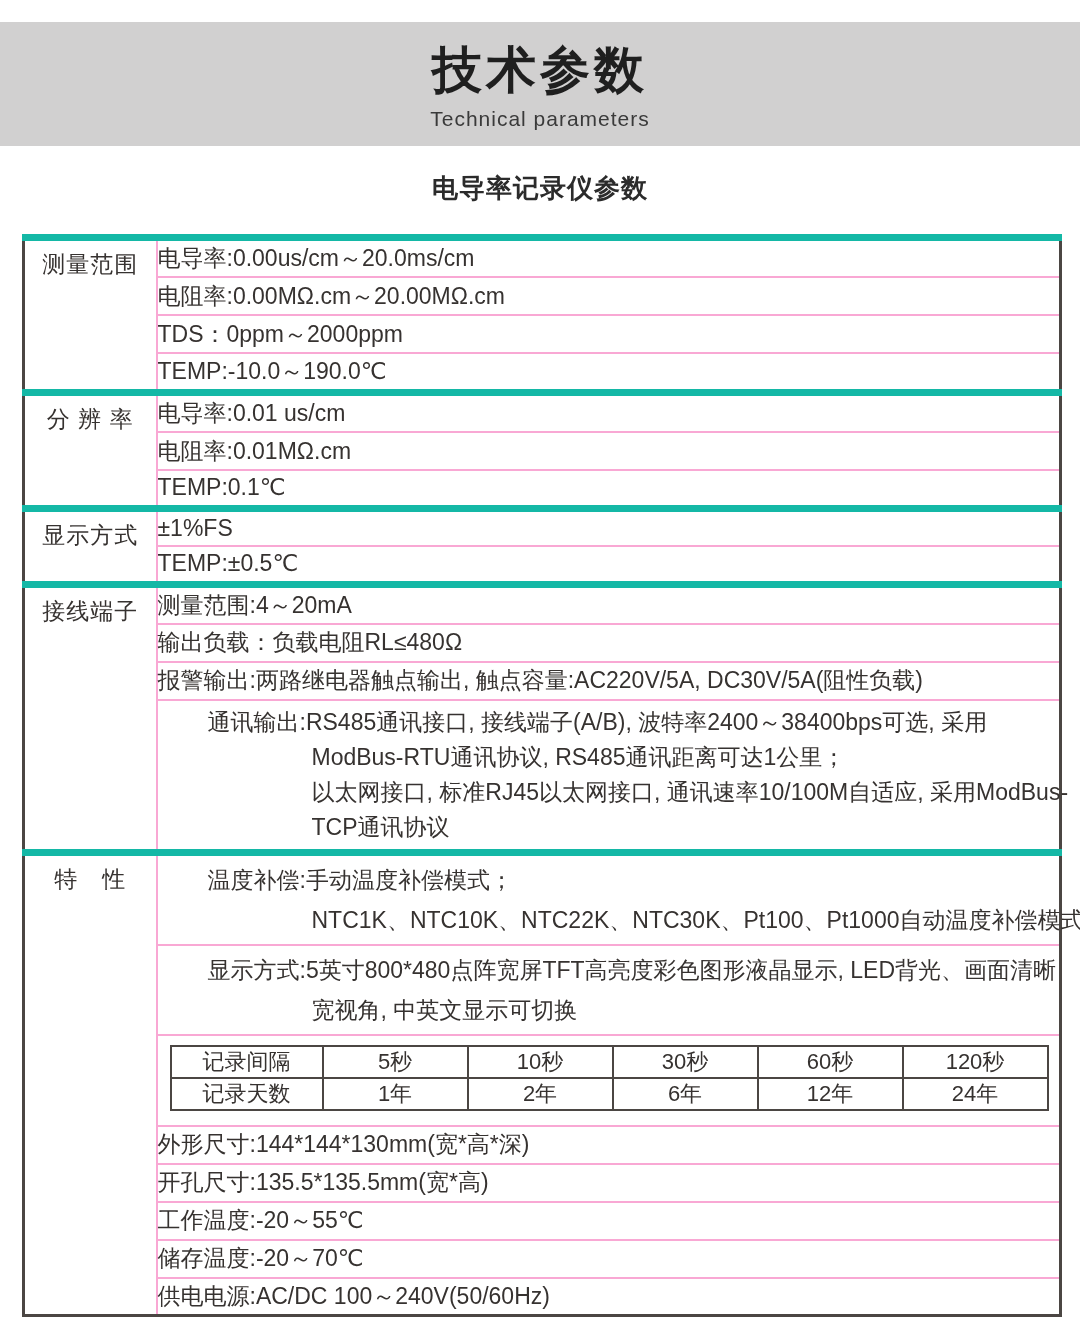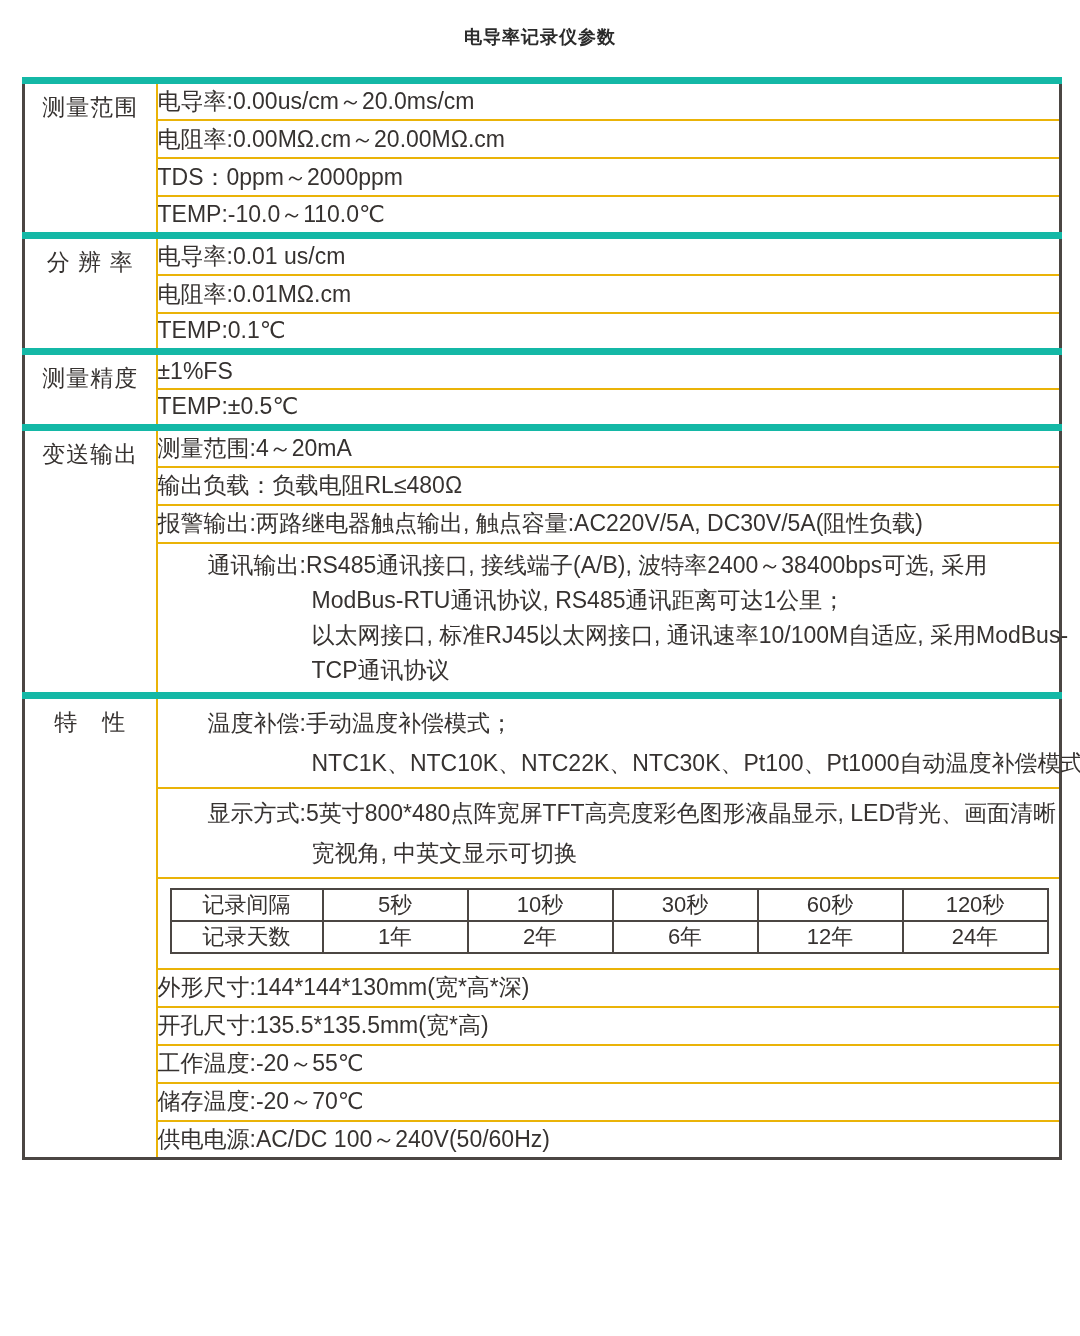--- a/index.html
+++ b/index.html
@@ -31,36 +31,36 @@
     margin-top: 3px;
     font-size: 21px;
     letter-spacing: 1px;
     color: #3a3a3a;
   }
 
   
   .product-title {
     margin: 25px 0 0 0;
     text-align: center;
-    font-size: 18px;
+    font-size: 26px;
     font-weight: bold;
     color: #2b2b2b;
     letter-spacing: 1px;
   }
 
   
   table.spec {
     border-collapse: collapse;
     table-layout: fixed;
     width: 1040px;
     margin: 28px 18px 0 22px;
     border: 3px solid #4b4643;
   }
   table.spec td {
-    border: 2px solid #eab308;
+    border: 2px solid #f9a8d4;
     font-size: 23px;
     color: #363230;
   }
   table.spec tr.sec td { border-top: 7px solid #14b8a6; }
   td.label {
     width: 133px;
     text-align: center;
     vertical-align: top;
     padding-top: 8px;
     font-size: 24px;
@@ -92,61 +92,65 @@
     padding: 0 4px;
   }
   table.rec col.c0 { width: 152px; }
   table.rec col.cn { width: 145px; }
 </style>
 </head>
 <body>
 
 <div class="page">
 
+  <header class="banner">
+    <h1>技术参数</h1>
+    <div class="sub">Technical parameters</div>
+  </header>
 
   <h2 class="product-title">电导率记录仪参数</h2>
 
   <table class="spec">
     <tbody>
 
       <tr class="sec">
         <td class="label" rowspan="4">测量范围</td>
         <td class="value">电导率:0.00us/cm～20.0ms/cm</td>
       </tr>
       <tr>
         <td class="value">电阻率:0.00MΩ.cm～20.00MΩ.cm</td>
       </tr>
       <tr>
         <td class="value">TDS：0ppm～2000ppm</td>
       </tr>
       <tr>
-        <td class="value">TEMP:-10.0～110.0℃</td>
+        <td class="value">TEMP:-10.0～190.0℃</td>
       </tr>
 
       <tr class="sec">
         <td class="label" rowspan="3">分 辨 率</td>
         <td class="value">电导率:0.01 us/cm</td>
       </tr>
       <tr>
         <td class="value">电阻率:0.01MΩ.cm</td>
       </tr>
       <tr>
         <td class="value">TEMP:0.1℃</td>
       </tr>
 
       <tr class="sec">
-        <td class="label" rowspan="2">测量精度</td>
+        <td class="label" rowspan="2">显示方式</td>
         <td class="value">±1%FS</td>
       </tr>
       <tr>
         <td class="value">TEMP:±0.5℃</td>
       </tr>
 
       <tr class="sec">
-        <td class="label" rowspan="4">变送输出</td>
+        <td class="label" rowspan="4">接线端子</td>
         <td class="value">测量范围:4～20mA</td>
       </tr>
       <tr>
         <td class="value">输出负载：负载电阻RL≤480Ω</td>
       </tr>
       <tr>
         <td class="value">报警输出:两路继电器触点输出, 触点容量:AC220V/5A, DC30V/5A(阻性负载)</td>
       </tr>
       <tr>
         <td class="value multi">

